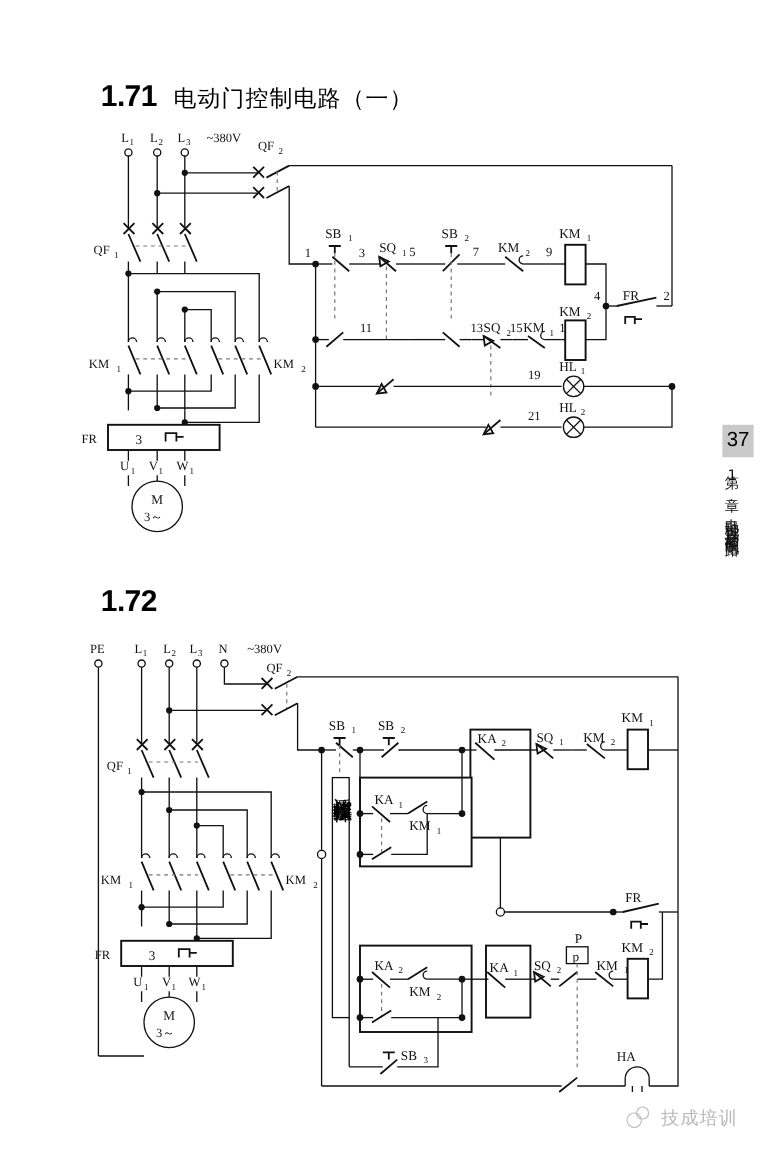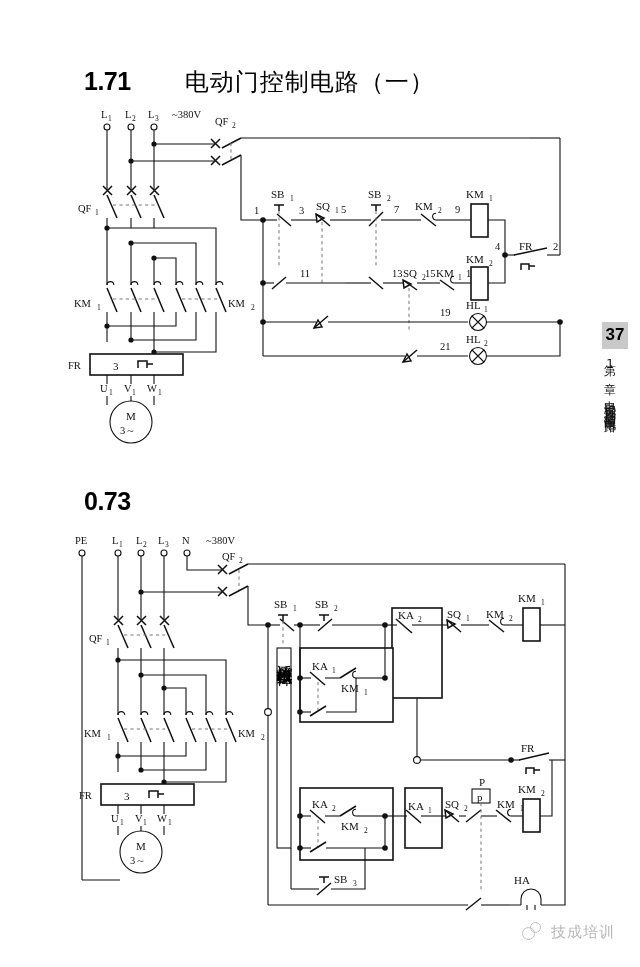--- a/index.html
+++ b/index.html
@@ -4,26 +4,26 @@
 <style>
   html,body{margin:0;padding:0;background:#ffffff;}
   body{width:640px;height:967px;position:relative;overflow:hidden;
        font-family:"Liberation Serif", serif;color:#000;}
   .page{position:absolute;left:0;top:0;width:628px;height:967px;}
 
   
   .sec-head{position:absolute;display:flex;align-items:baseline;gap:14px;}
   .sec-num{font-family:"Liberation Sans",sans-serif;font-weight:bold;font-size:25px;
            letter-spacing:-0.5px;}
-  .sec-title{font-family:"DejaVu Sans",sans-serif;font-size:24px;letter-spacing:1px;margin-left:40px;}
+  .sec-title{font-family:"DejaVu Sans",sans-serif;font-size:19px;letter-spacing:1px;}
 
   
   .side-tab{position:absolute;right:0;top:322px;width:26px;}
   .side-num{background:#c9c9c9;color:#000;font-family:"Liberation Sans",sans-serif;
-            font-weight:bold;font-size:17px;text-align:center;padding:3px 0 4px 0;width:26px;}
+            font-weight:normal;font-size:17px;text-align:center;padding:3px 0 4px 0;width:26px;margin-top:32px;}
   .side-txt{writing-mode:vertical-rl;text-orientation:upright;font-family:"DejaVu Sans",sans-serif;
             font-size:12px;line-height:15px;margin-top:6px;letter-spacing:2px;color:#111;
             height:200px;}
 
   
   .wm{position:absolute;left:522px;top:922px;display:flex;align-items:center;gap:7px;opacity:.55;}
   .wm-logo{width:22px;height:20px;position:relative;}
   .wm-logo .c1{position:absolute;width:11px;height:11px;border:1.5px solid #8a8a8a;
                border-radius:50%;left:0;top:5px;}
   .wm-logo .c2{position:absolute;width:9px;height:9px;border:1.5px solid #8a8a8a;
@@ -277,21 +277,21 @@
     </g>
     <text x="440" y="250">21</text>
     <circle class="op" cx="478" cy="256" r="8.5"></circle>
     <path class="w" d="M472,250 l12,12 M484,250 l-12,12"></path>
     <text x="466" y="243" class="md">HL</text>
       <text class="sm" x="484" y="246">2</text>
     <path class="w" d="M486,256 H560 V222"></path>
   </svg>
 
   <div class="sec-head" style="left:84px;top:487px;">
-    <span class="sec-num">0.73</span>
+    <span class="sec-num">1.72</span>
   </div>
 
   <svg width="640" height="430" viewBox="0 0 640 430" style="top:520px">
     <g>
       <text x="75" y="24">PE</text>
       <text x="112" y="24">L</text>
         <text class="sm" x="119" y="27">1</text>
       <text x="136" y="24">L</text>
         <text class="sm" x="143" y="27">2</text>
       <text x="158" y="24">L</text>

